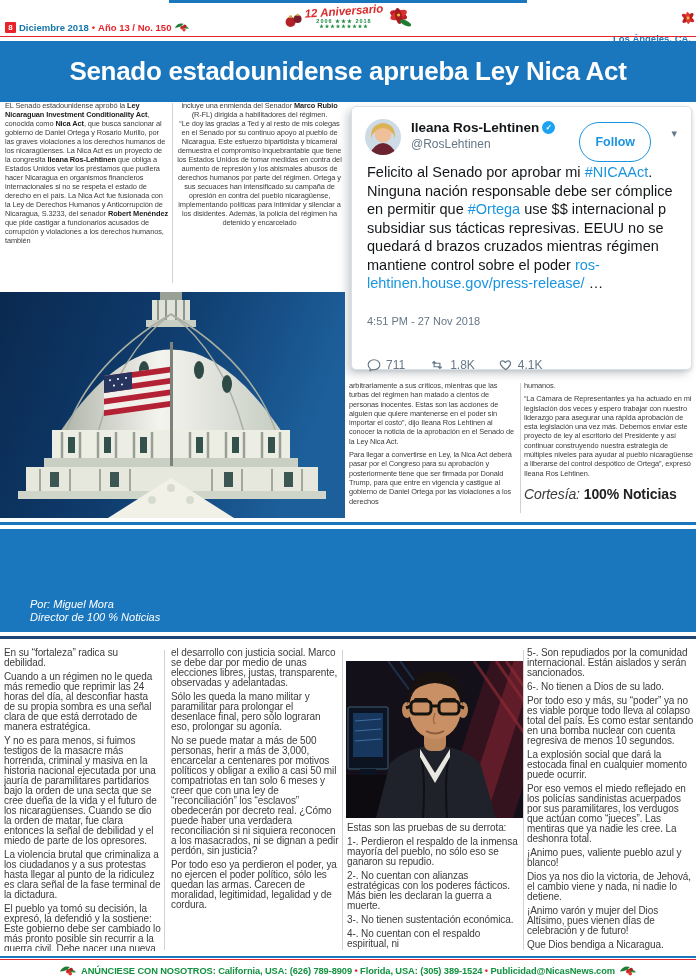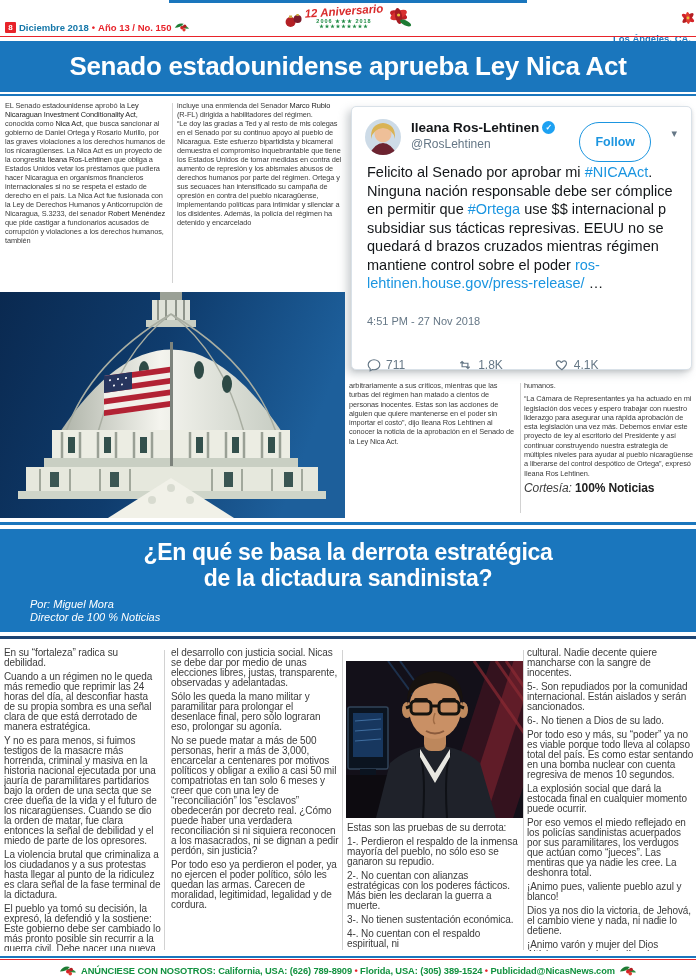--- a/index.html
+++ b/index.html
@@ -29,45 +29,45 @@
   .anniv-stars{color:#1f8a44;font-size:5px;letter-spacing:1px;}
   .mast-right{position:absolute;right:0;top:16px;display:flex;align-items:center;color:#1a76bd;white-space:nowrap;flex-direction:column;}
   .divider{color:#9aa2aa;font-weight:normal;}
   .logo{position:relative;display:inline-block;line-height:1;}
   .logo-text{font-style:italic;font-weight:bold;font-size:13px;color:#12913f;}
   .logo-sub{display:block;font-size:3.4px;color:#12913f;letter-spacing:.3px;text-align:right;margin-top:-1px;}
   .logo-swoosh{position:absolute;right:-5px;top:-2px;width:10px;height:4px;background:#e8232a;
                transform:skewX(-35deg);border-radius:2px;}
   .corner-flower{right:0;top:10px;}
   
-  .banner1{left:0;right:0;top:41px;height:51px;background:#1a76bd;color:#fff;display:flex;
+  .banner1{left:0;right:0;top:41px;height:61px;background:#1a76bd;color:#fff;display:flex;
            align-items:center;justify-content:center;font-weight:bold;font-size:26px;letter-spacing:-0.3px;}
   .banner2{left:0;right:0;top:529px;height:103px;background:#1a76bd;color:#fff;}
   .b2title{text-align:center;font-weight:bold;font-size:23px;line-height:26px;padding-top:10px;letter-spacing:-0.3px;}
   .b2by{position:absolute;left:30px;bottom:8px;font-style:italic;font-size:11px;line-height:13px;}
   
   .col{position:absolute;overflow:hidden;color:#3c3c3c;letter-spacing:-0.1px;}
   .rich{white-space:pre-line;}
   .a1c{font-size:7.4px;line-height:9.0px;}
   .a1col1{left:5px;top:101px;width:163px;height:185px;}
-  .a1col2{left:177px;top:101px;width:165px;height:185px;}
+  .a1col2{left:177px;top:101px;width:165px;height:185px;text-align:center;}
   .a1cd{font-size:7.4px;line-height:9.3px;}
   .a1col3{left:349px;top:381px;width:167px;height:138px;}
   .a1col4{left:524px;top:381px;width:169px;height:138px;}
   .a1cd p{margin:0 0 4px;}
-  .credit{margin-top:6px;font-size:12px;}
+  .credit{margin-top:12px;font-size:14px;}
   .credit .lab{font-style:italic;}
   .credit .val{font-weight:bold;color:#222;}
   .a2c{font-size:10px;line-height:10px;}
   .a2c p{margin:0 0 4px;}
   .a2col1{left:4px;top:648px;width:157px;height:303px;}
   .a2col2{left:171px;top:648px;width:168px;height:303px;}
   .a2col3{left:347px;top:823px;width:172px;height:128px;}
   .a2col4{left:527px;top:648px;width:167px;height:303px;}
-  .seg-b{font-weight:normal;color:#1d1d1d;}
+  .seg-b{font-weight:bold;color:#1d1d1d;}
   .seg-link{color:#1b95e0;}
   .seg-g{color:#12913f;}
   .seg-r{color:#e8232a;}
   
   .capitol{left:0;top:292px;width:345px;height:226px;}
   .mora{left:346px;top:661px;width:178px;height:157px;}
   
   .tweet{left:351px;top:106px;width:339px;height:262px;background:#fff;border:1px solid #d9e1e8;border-radius:5px;
          box-shadow:-4px 4px 8px rgba(140,148,156,.45),1px 2px 3px rgba(0,0,0,.08);}
   .tw-avatar{position:absolute;left:13px;top:12px;width:36px;height:36px;border-radius:50%;overflow:hidden;}
@@ -80,21 +80,21 @@
   .tw-caret{position:absolute;right:14px;top:20px;color:#657786;font-size:11px;}
   .tw-text{position:absolute;left:15px;top:56px;width:310px;font-size:14.5px;line-height:18.5px;color:#14171a;}
   .tw-time{position:absolute;left:15px;top:208px;font-size:11px;color:#657786;}
   .tw-stats{position:absolute;left:15px;top:228px;display:flex;align-items:center;font-size:12px;color:#657786;}
   .tw-stats b{color:#14171a;margin-right:3px;}
   .tw-stats .sp{margin-right:8px;}
   .ma{width:17px;height:17px;border-radius:50%;border:1.5px solid #fff;margin-left:-3px;display:inline-block;}
   .ma1{background:#1d3c6e;margin-left:10px;}.ma2{background:#c2a24a;}.ma3{background:#d8cfc4;}
   .ma4{background:#20242a;}.ma5{background:#31465f;}.ma6{background:#b23b30;}
   .ma7{background:#d8b23c;}.ma8{background:#8fa3b0;}.ma9{background:#16406e;}
-  .tw-actions{position:absolute;left:15px;top:251px;display:flex;gap:52px;align-items:center;color:#657786;font-size:12px;}
+  .tw-actions{position:absolute;left:15px;top:251px;display:flex;gap:24px;align-items:center;color:#657786;font-size:12px;}
   .tw-act{display:flex;align-items:center;gap:5px;}
   
   .footer{left:0;right:0;top:962px;height:17px;display:flex;align-items:center;justify-content:center;gap:4px;
           font-weight:bold;font-size:9.3px;letter-spacing:-0.1px;}
 </style>
 </head>
 <body>
 
 <div id="page">
 
@@ -298,55 +298,52 @@
       <circle cx="6" cy="5" r="1" fill="#fff"></circle>
         <circle cx="14" cy="5" r="1" fill="#fff"></circle>
         <circle cx="22" cy="5" r="1" fill="#fff"></circle>
       <circle cx="10" cy="11" r="1" fill="#fff"></circle>
         <circle cx="18" cy="11" r="1" fill="#fff"></circle>
     </g>
   </svg>
 
   <div class="col a1cd a1col3">
     <p>arbitrariamente a sus críticos, mientras que las turbas del régimen han matado a cientos de personas inocentes. Estas son las acciones de alguien que quiere mantenerse en el poder sin importar el costo”, dijo Ileana Ros Lehtinen al conocer la noticia de la aprobación en el Senado de la Ley Nica Act.</p>
+    <p>Para llegar a convertirse en Ley, la Nica Act deberá pasar por el Congreso para su aprobación y posteriormente tiene que ser firmada por Donald Trump, para que entre en vigencia y castigue al gobierno de Daniel Ortega por las violaciones a los derechos</p>
   </div>
   <div class="vr" style="left:520px;top:383px;height:130px;"></div>
   <div class="col a1cd a1col4">
     <p>humanos.</p>
     <p>“La Cámara de Representantes ya ha actuado en mi legislación dos veces y espero trabajar con nuestro liderazgo para asegurar una rápida aprobación de esta legislación una vez más. Debemos enviar este proyecto de ley al escritorio del Presidente y así continuar construyendo nuestra estrategia de múltiples niveles para ayudar al pueblo nicaragüense a liberarse del control despótico de Ortega”, expresó Ileana Ros Lehtinen.</p>
     <div class="credit">
       <span class="lab">Cortesía:</span>
       <span class="val">100% Noticias</span>
     </div>
   </div>
 
   <div class="abs rule2"></div>
 
   <div class="abs banner2">
-    <div class="b2title">
-      <div>¿En qué se basa la derrota estratégica</div>
-      <div>de la dictadura sandinista?</div>
-    </div>
     <div class="b2by">
       <div>Por: Miguel Mora</div>
       <div>Director de 100 % Noticias</div>
     </div>
   </div>
   <div class="abs rule3"></div>
 
   <div class="col a2c a2col1">
     <p>En su “fortaleza” radica su debilidad.</p>
     <p>Cuando a un régimen no le queda más remedio que reprimir las 24 horas del día, al desconfiar hasta de su propia sombra es una señal clara de que está derrotado de manera estratégica.</p>
     <p>Y no es para menos, si fuimos testigos de la masacre más horrenda, criminal y masiva en la historia nacional ejecutada por una jauría de paramilitares partidarios bajo la orden de una secta que se cree dueña de la vida y el futuro de los nicaragüenses. Cuando se dio la orden de matar, fue clara entonces la señal de debilidad y el miedo de parte de los opresores.</p>
     <p>La violencia brutal que criminaliza a los ciudadanos y a sus protestas hasta llegar al punto de la ridiculez es clara señal de la fase terminal de la dictadura.</p>
     <p>El pueblo ya tomó su decisión, la expresó, la defendió y la sostiene: Este gobierno debe ser cambiado lo más pronto posible sin recurrir a la guerra civil. Debe nacer una nueva Nicaragua basada en la verdad y la justicia para consolidar una paz que nos permita edificar los cimientos de nuestra democracia y</p>
   </div>
   <div class="vr" style="left:164px;top:650px;height:300px;"></div>
   <div class="col a2c a2col2">
-    <p>el desarrollo con justicia social. Nicas se debe dar por medio de unas elecciones libres, justas, transparente, observadas y adelantadas.</p>
+    <p>el desarrollo con justicia social. Marco se debe dar por medio de unas elecciones libres, justas, transparente, observadas y adelantadas.</p>
     <p>Sólo les queda la mano militar y paramilitar para prolongar el desenlace final, pero sólo lograran eso, prolongar su agonía.</p>
     <p>No se puede matar a más de 500 personas, herir a más de 3,000, encarcelar a centenares por motivos políticos y obligar a exilio a casi 50 mil compatriotas en tan solo 6 meses y creer que con una ley de “reconciliación” los “esclavos” obedecerán por decreto real. ¿Cómo puede haber una verdadera reconciliación si ni siquiera reconocen a los masacrados, ni se dignan a pedir perdón, sin justicia?</p>
     <p>Por todo eso ya perdieron el poder, ya no ejercen el poder político, sólo les quedan las armas. Carecen de moralidad, legitimidad, legalidad y de cordura.</p>
   </div>
   <div class="vr" style="left:342px;top:650px;height:300px;"></div>
 
   <svg class="abs mora" viewBox="0 0 178 157" preserveAspectRatio="none">
     <rect width="178" height="157" fill="#131019"></rect>
     <g opacity="0.85">
       <rect x="120" y="-20" width="70" height="210" fill="#3a1320" transform="rotate(18 150 80)"></rect>
@@ -394,21 +391,20 @@
 
   <div class="col a2c a2col3">
     <p>Estas son las pruebas de su derrota:</p>
     <p>1-. Perdieron el respaldo de la inmensa mayoría del pueblo, no sólo eso se ganaron su repudio.</p>
     <p>2-. No cuentan con alianzas estratégicas con los poderes fácticos. Más bien les declaran la guerra a muerte.</p>
     <p>3-. No tienen sustentación económica.</p>
     <p>4-. No cuentan con el respaldo espiritual, ni</p>
   </div>
   <div class="vr" style="left:523px;top:650px;height:300px;"></div>
   <div class="col a2c a2col4">
-    <p>cultural. Nadie decente quiere mancharse con la sangre de inocentes.</p>
     <p>5-. Son repudiados por la comunidad internacional. Están aislados y serán sancionados.</p>
     <p>6-. No tienen a Dios de su lado.</p>
     <p>Por todo eso y más, su “poder” ya no es viable porque todo lleva al colapso total del país. Es como estar sentando en una bomba nuclear con cuenta regresiva de menos 10 segundos.</p>
     <p>La explosión social que dará la estocada final en cualquier momento puede ocurrir.</p>
     <p>Por eso vemos el miedo reflejado en los policías sandinistas acuerpados por sus paramilitares, los verdugos que actúan como “jueces”. Las mentiras que ya nadie les cree. La deshonra total.</p>
     <p>¡Animo pues, valiente pueblo azul y blanco!</p>
     <p>Dios ya nos dio la victoria, de Jehová, el cambio viene y nada, ni nadie lo detiene.</p>
     <p>¡Animo varón y mujer del Dios Altísimo, pues vienen días de celebración y de futuro!</p>
     <p>Que Dios bendiga a Nicaragua.</p>
   </div>

